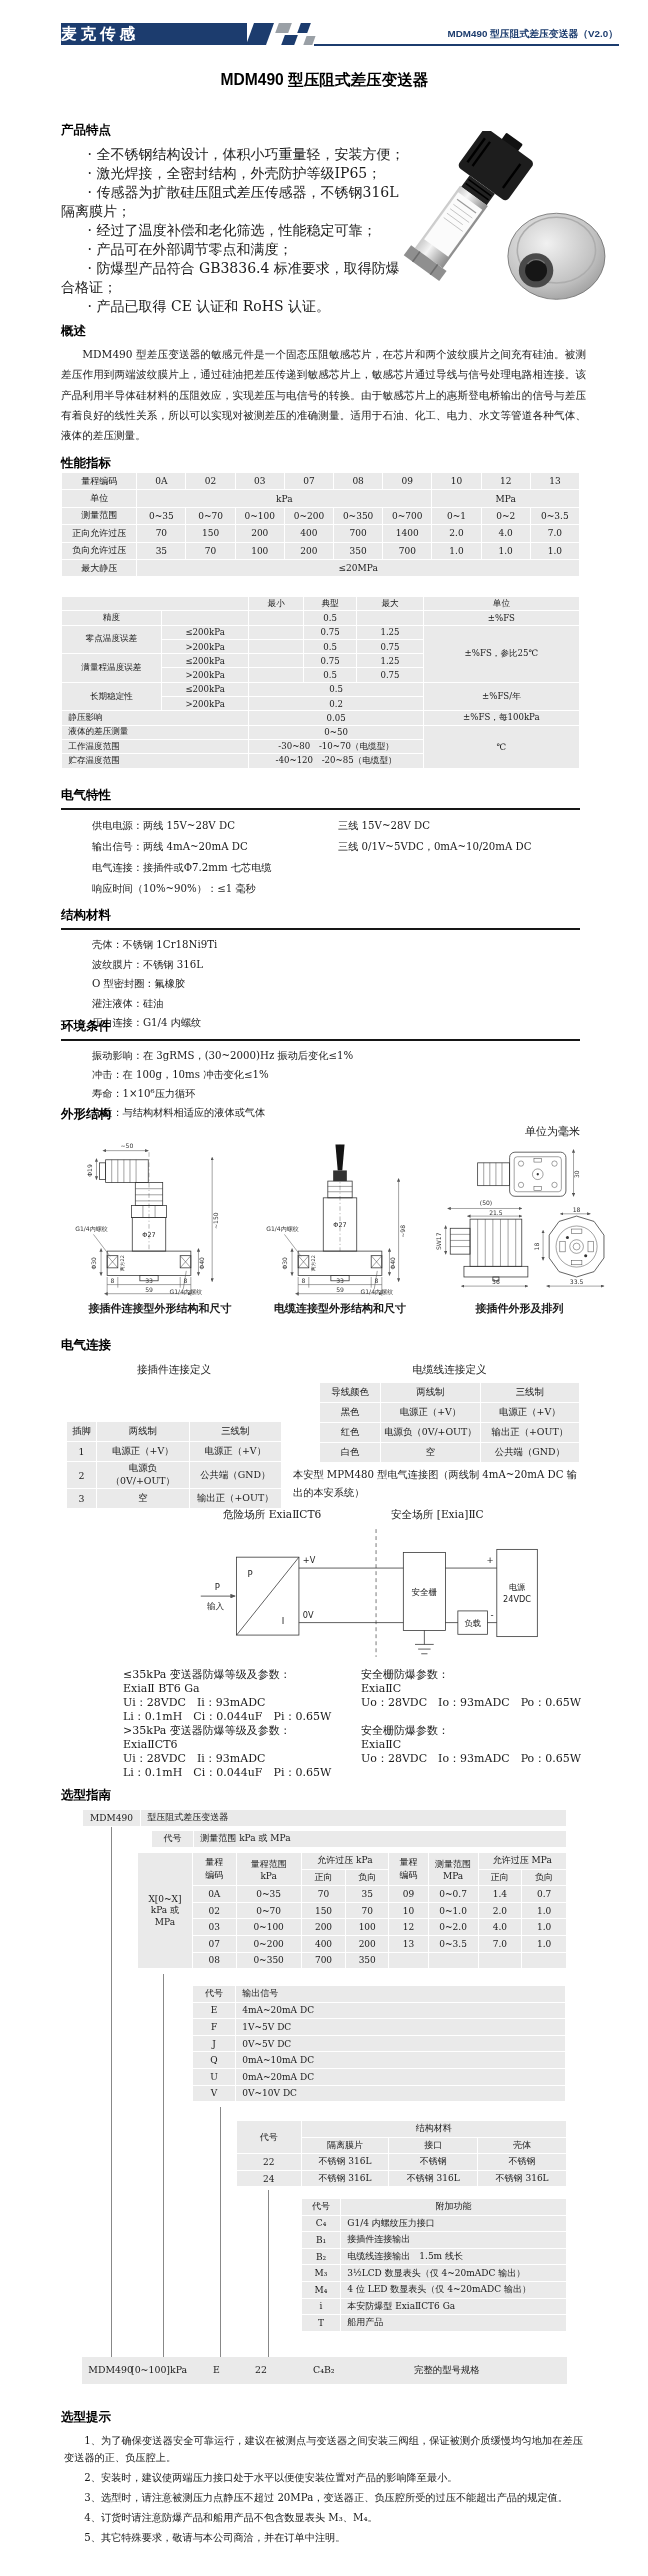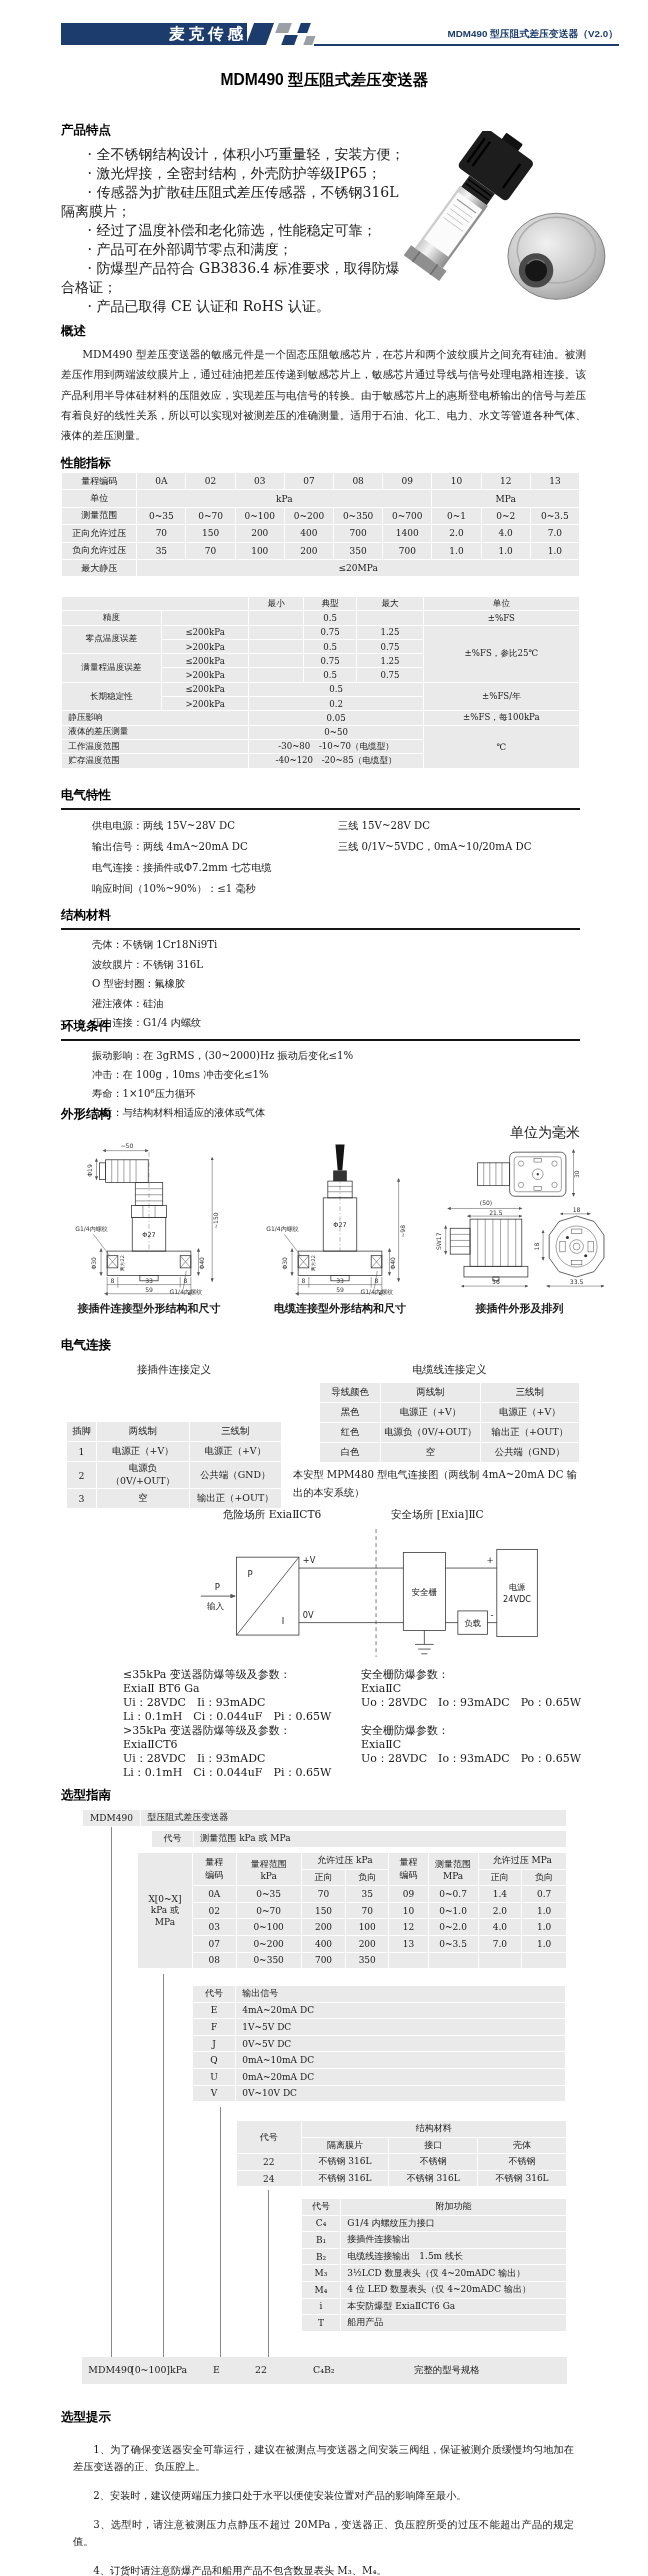--- a/index.html
+++ b/index.html
@@ -19,30 +19,30 @@
   .vl{position:absolute;width:0.8px;background:#888}
   .cap{font:bold 11px "Liberation Sans",sans-serif;text-align:center}
   .dim{font-size:8px;fill:#333;font-family:"DejaVu Sans",sans-serif}
   .dimc{font-size:8.5px;fill:#222;font-family:"DejaVu Sans",sans-serif}
   .dw{stroke:#555;stroke-width:.7;fill:none}
   .dash{stroke:#777;stroke-width:.7;fill:none;stroke-dasharray:6 3 1.5 3}
   .pt{stroke:#333;stroke-width:1;fill:none}
   .thin{stroke:#333;stroke-width:.6;fill:none}
   .feat p{margin:0;font-size:14px;line-height:19px;text-indent:26.6px}
   .feat p::before{content:"· "}
-  .tips p{margin:12px;font-size:10.2px;line-height:17px;text-indent:20.3px;text-align:justify}
+  .tips p{margin:3px;font-size:10.2px;line-height:17px;text-indent:20.3px;text-align:justify}
   .ex p{margin:0;font-size:11px;line-height:14px;white-space:nowrap}
 </style>
 </head>
 <body>
 
 <div id="page">
 
   <div class="abs" style="left:61px;top:23.4px;width:186px;height:22px;background:#1c3c6e">
-    <div style="color:#fff;font:bold 15.6px/22px 'Liberation Sans',sans-serif;text-align:right;letter-spacing:3.9px">麦克传感</div>
+    <div style="color:#fff;font:bold 15.6px/22px 'Liberation Sans',sans-serif;text-align:left;letter-spacing:3.9px">麦克传感</div>
   </div>
   <div class="abs" style="left:250px;top:23.4px;width:20.3px;height:22px;background:#1c3c6e;transform:skewX(-20deg)"></div>
   <div class="abs" style="left:277px;top:23.4px;width:12.5px;height:10.2px;background:#9aa0a6;transform:skewX(-20deg)"></div>
   <div class="abs" style="left:283px;top:35px;width:12.5px;height:10.2px;background:#1c3c6e;transform:skewX(-20deg)"></div>
   <div class="abs" style="left:299px;top:23.4px;width:10.2px;height:10.2px;background:#1c3c6e;transform:skewX(-20deg)"></div>
   <div class="abs" style="left:305px;top:36px;width:9.4px;height:8.6px;background:#9aa0a6;transform:skewX(-20deg)"></div>
   <div class="abs" style="left:314px;top:44px;width:305px;height:1.6px;background:#1c3c6e"></div>
   <div class="abs" style="left:352px;top:28px;width:266px;text-align:right;color:#1c3c6e;font:bold 9.8px 'Liberation Sans',sans-serif">MDM490 型压阻式差压变送器（V2.0）</div>
 
   <div class="abs" style="left:0;top:70px;width:649px;text-align:center;font:bold 15.6px 'Liberation Sans',sans-serif;color:#000">MDM490 型压阻式差压变送器</div>
@@ -272,21 +272,21 @@
 
   <div class="abs sech rule" style="left:61px;top:1019px">环境条件</div>
   <div class="abs lines" style="left:88px;top:1044px">
     <p style="line-height:15px">振动影响：在 3gRMS，(30~2000)Hz 振动后变化≤1%</p>
     <p style="line-height:15px">冲击：在 100g，10ms 冲击变化≤1%</p>
     <p style="line-height:15px">寿命：1×10⁶压力循环</p>
     <p style="line-height:15px">介质：与结构材料相适应的液体或气体</p>
   </div>
 
   <div class="abs sech" style="left:61px;top:1107px">外形结构</div>
-  <div class="abs" style="left:438px;top:1124px;width:142px;text-align:right;font-size:14px">单位为毫米</div>
+  <div class="abs" style="left:438px;top:1124px;width:142px;text-align:right;font-size:11px">单位为毫米</div>
 
   <svg class="abs" style="left:59px;top:1140px" width="180" height="156" viewBox="0 0 230 205">
     <defs>
       <marker id="ae" markerWidth="7" markerHeight="6" refX="6" refY="3" orient="auto">
           <path d="M0,0L7,3L0,6z" fill="#555"></path>
         </marker>
       <marker id="as" markerWidth="7" markerHeight="6" refX="1" refY="3" orient="auto-start-reverse">
           <path d="M0,0L7,3L0,6z" fill="#555"></path>
         </marker>
     </defs>
@@ -432,21 +432,21 @@
     <circle cx="188" cy="128" r="2" fill="#333"></circle>
       <circle cx="212" cy="152" r="2" fill="#333"></circle>
     <line class="dw" x1="182" y1="97" x2="218" y2="97" marker-start="url(#as)" marker-end="url(#ae)"></line>
     <text class="dim" x="200" y="94" text-anchor="middle">18</text>
     <line class="dw" x1="156" y1="122" x2="156" y2="158" marker-start="url(#as)" marker-end="url(#ae)"></line>
     <text class="dim" transform="rotate(-90 150 140)" x="150" y="140" text-anchor="middle">18</text>
     <line class="dw" x1="164" y1="192" x2="236" y2="192" marker-start="url(#as)" marker-end="url(#ae)"></line>
     <text class="dim" x="200" y="189" text-anchor="middle">33.5</text>
   </svg>
 
-  <div class="abs cap" style="left:59px;top:1301px;width:180px">接插件连接型外形结构和尺寸</div>
+  <div class="abs cap" style="left:70px;top:1301px;width:180px">接插件连接型外形结构和尺寸</div>
   <div class="abs cap" style="left:250px;top:1301px;width:180px">电缆连接型外形结构和尺寸</div>
   <div class="abs cap" style="left:422px;top:1301px;width:195px">接插件外形及排列</div>
 
   <div class="abs sech" style="left:61px;top:1338px">电气连接</div>
   <div class="abs" style="left:66px;top:1363px;width:216px;text-align:center;font-size:10.6px">接插件连接定义</div>
   <div class="abs" style="left:319px;top:1363px;width:261px;text-align:center;font-size:10.6px">电缆线连接定义</div>
 
   <table class="gt wt" style="left:319px;top:1382px;width:261px">
     <colgroup>
         <col style="width:60px">
@@ -811,16 +811,17 @@
     <span class="abs" style="left:231px">C₄B₂</span>
     <span class="abs" style="left:332px">完整的型号规格</span>
   </div>
 
   <div class="abs sech" style="left:61px;top:2410px">选型提示</div>
   <div class="abs tips" style="left:61px;top:2429px;width:525px">
     <p>1、为了确保变送器安全可靠运行，建议在被测点与变送器之间安装三阀组，保证被测介质缓慢均匀地加在差压变送器的正、负压腔上。</p>
     <p>2、安装时，建议使两端压力接口处于水平以便使安装位置对产品的影响降至最小。</p>
     <p>3、选型时，请注意被测压力点静压不超过 20MPa，变送器正、负压腔所受的过压不能超出产品的规定值。</p>
     <p>4、订货时请注意防爆产品和船用产品不包含数显表头 M₃、M₄。</p>
+    <p>5、其它特殊要求，敬请与本公司商洽，并在订单中注明。</p>
   </div>
 
 </div>
 
 
 </body></html>

